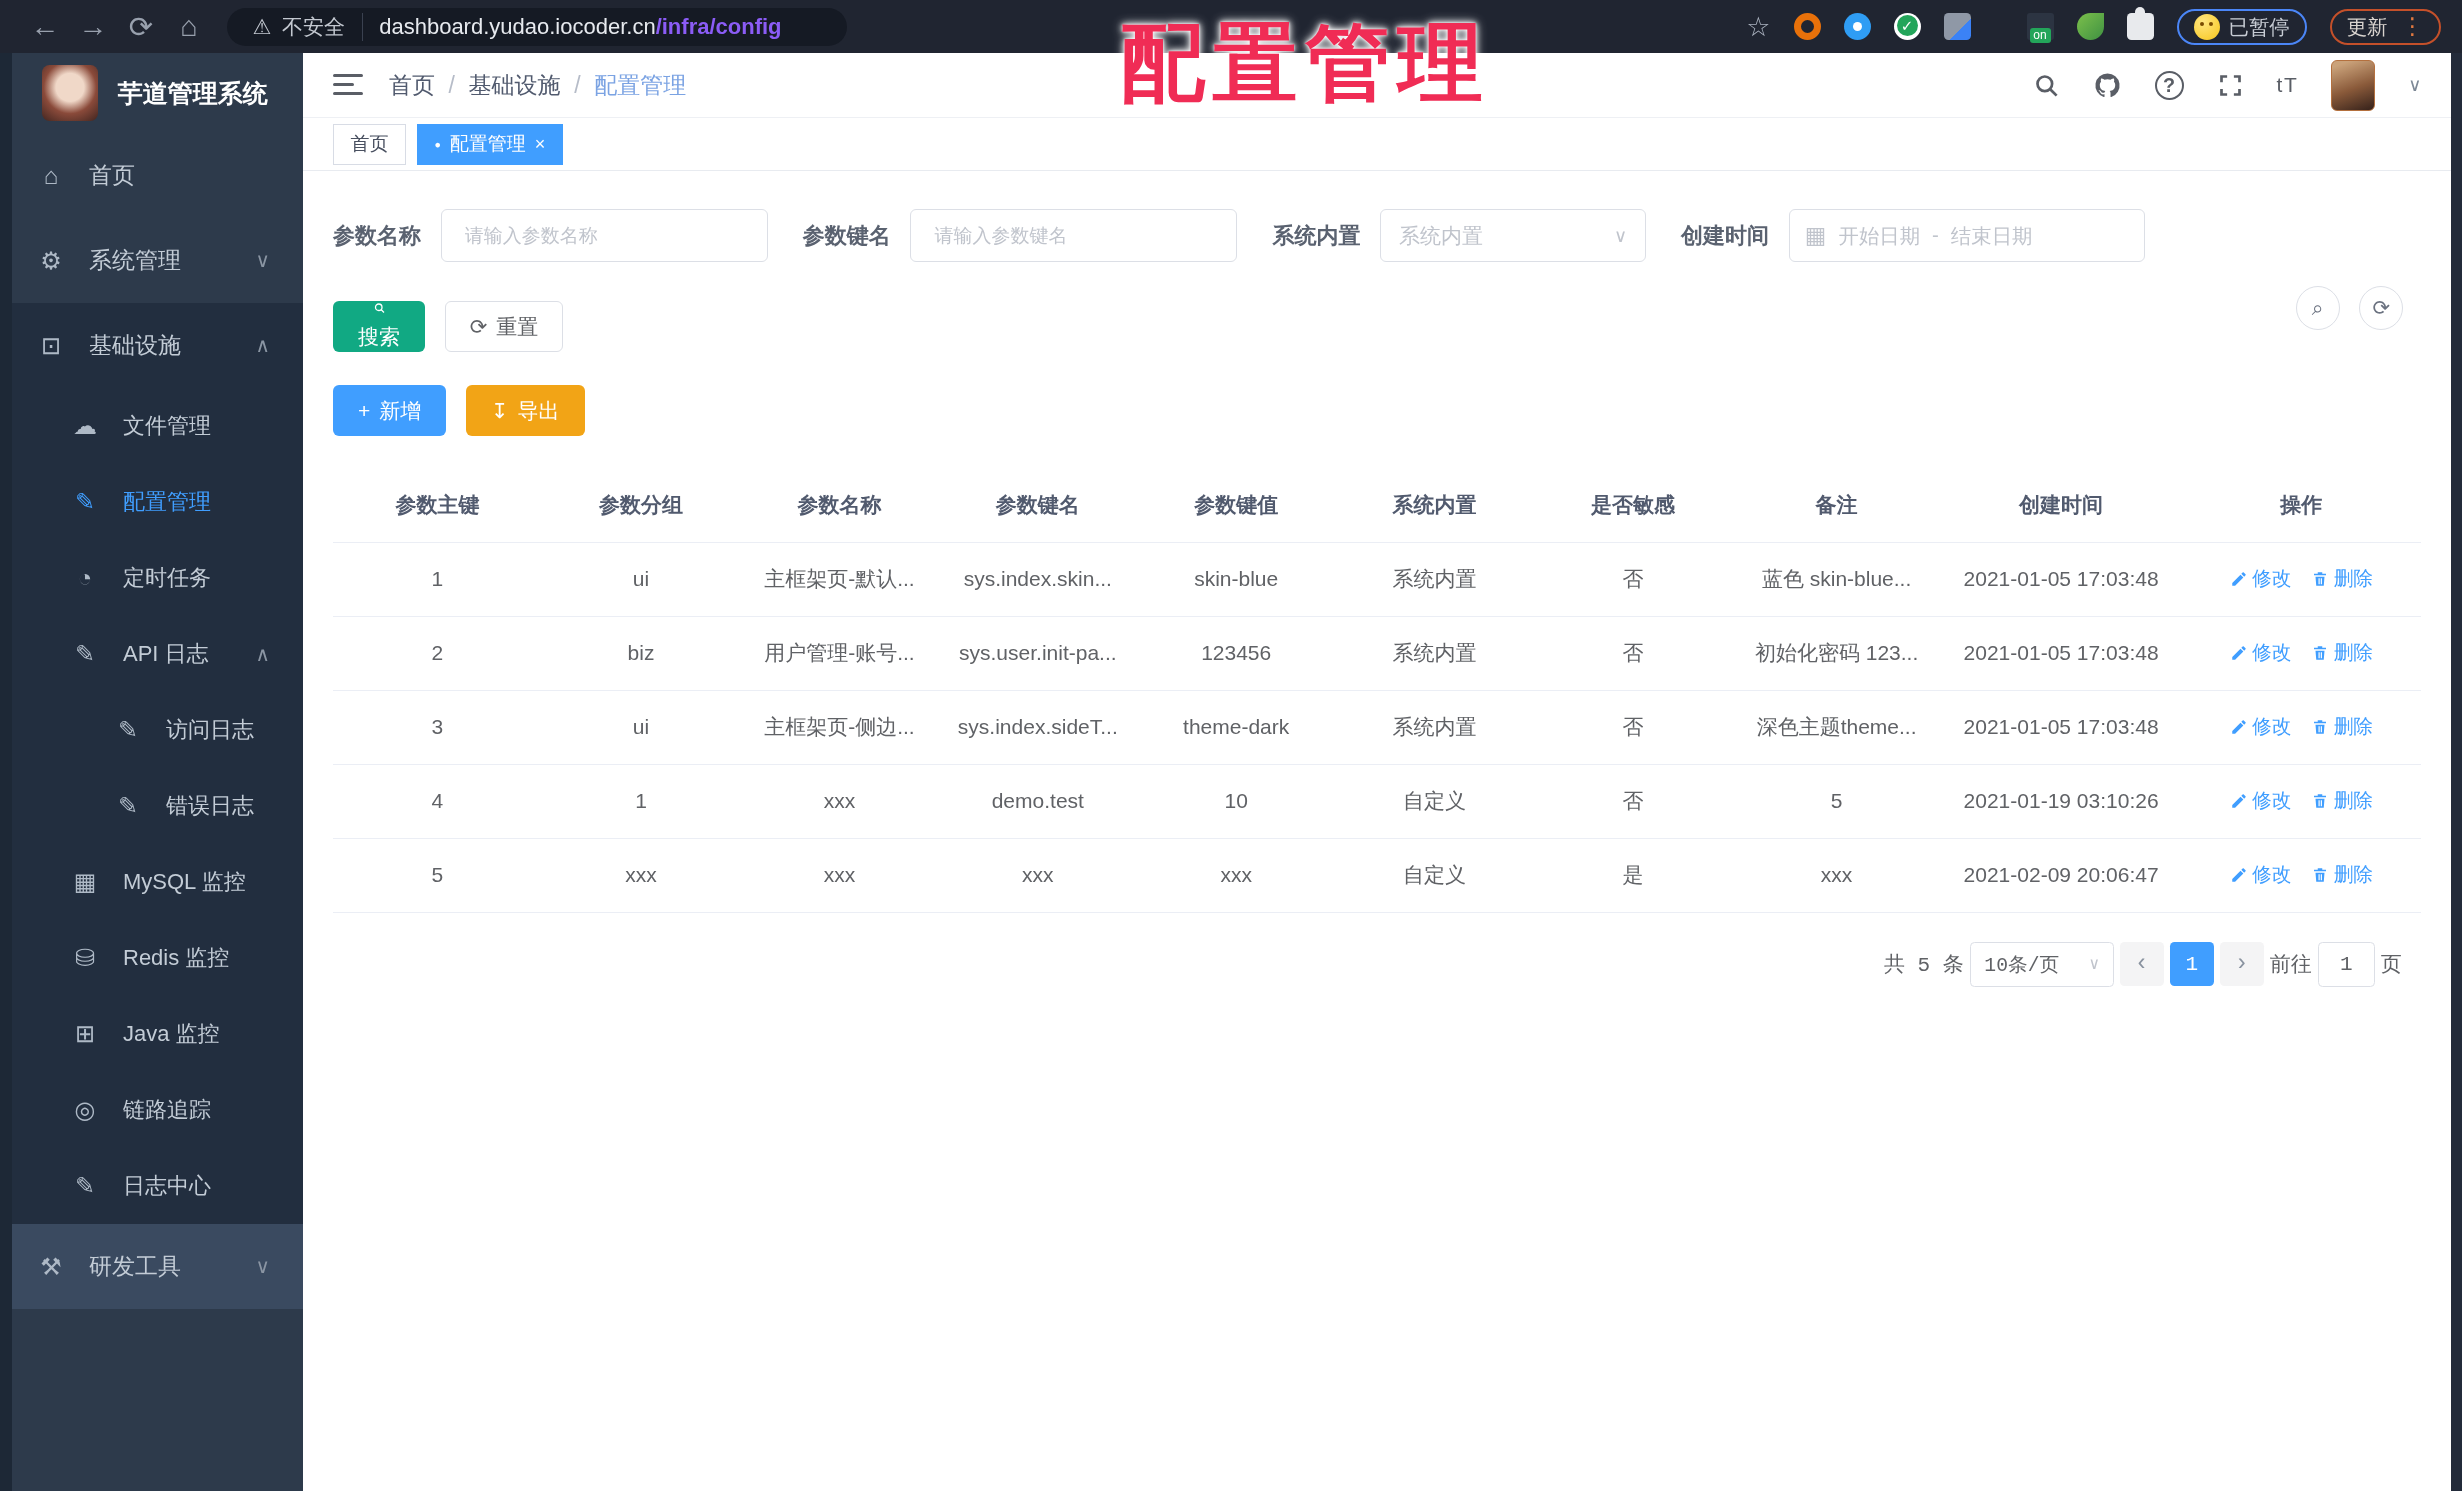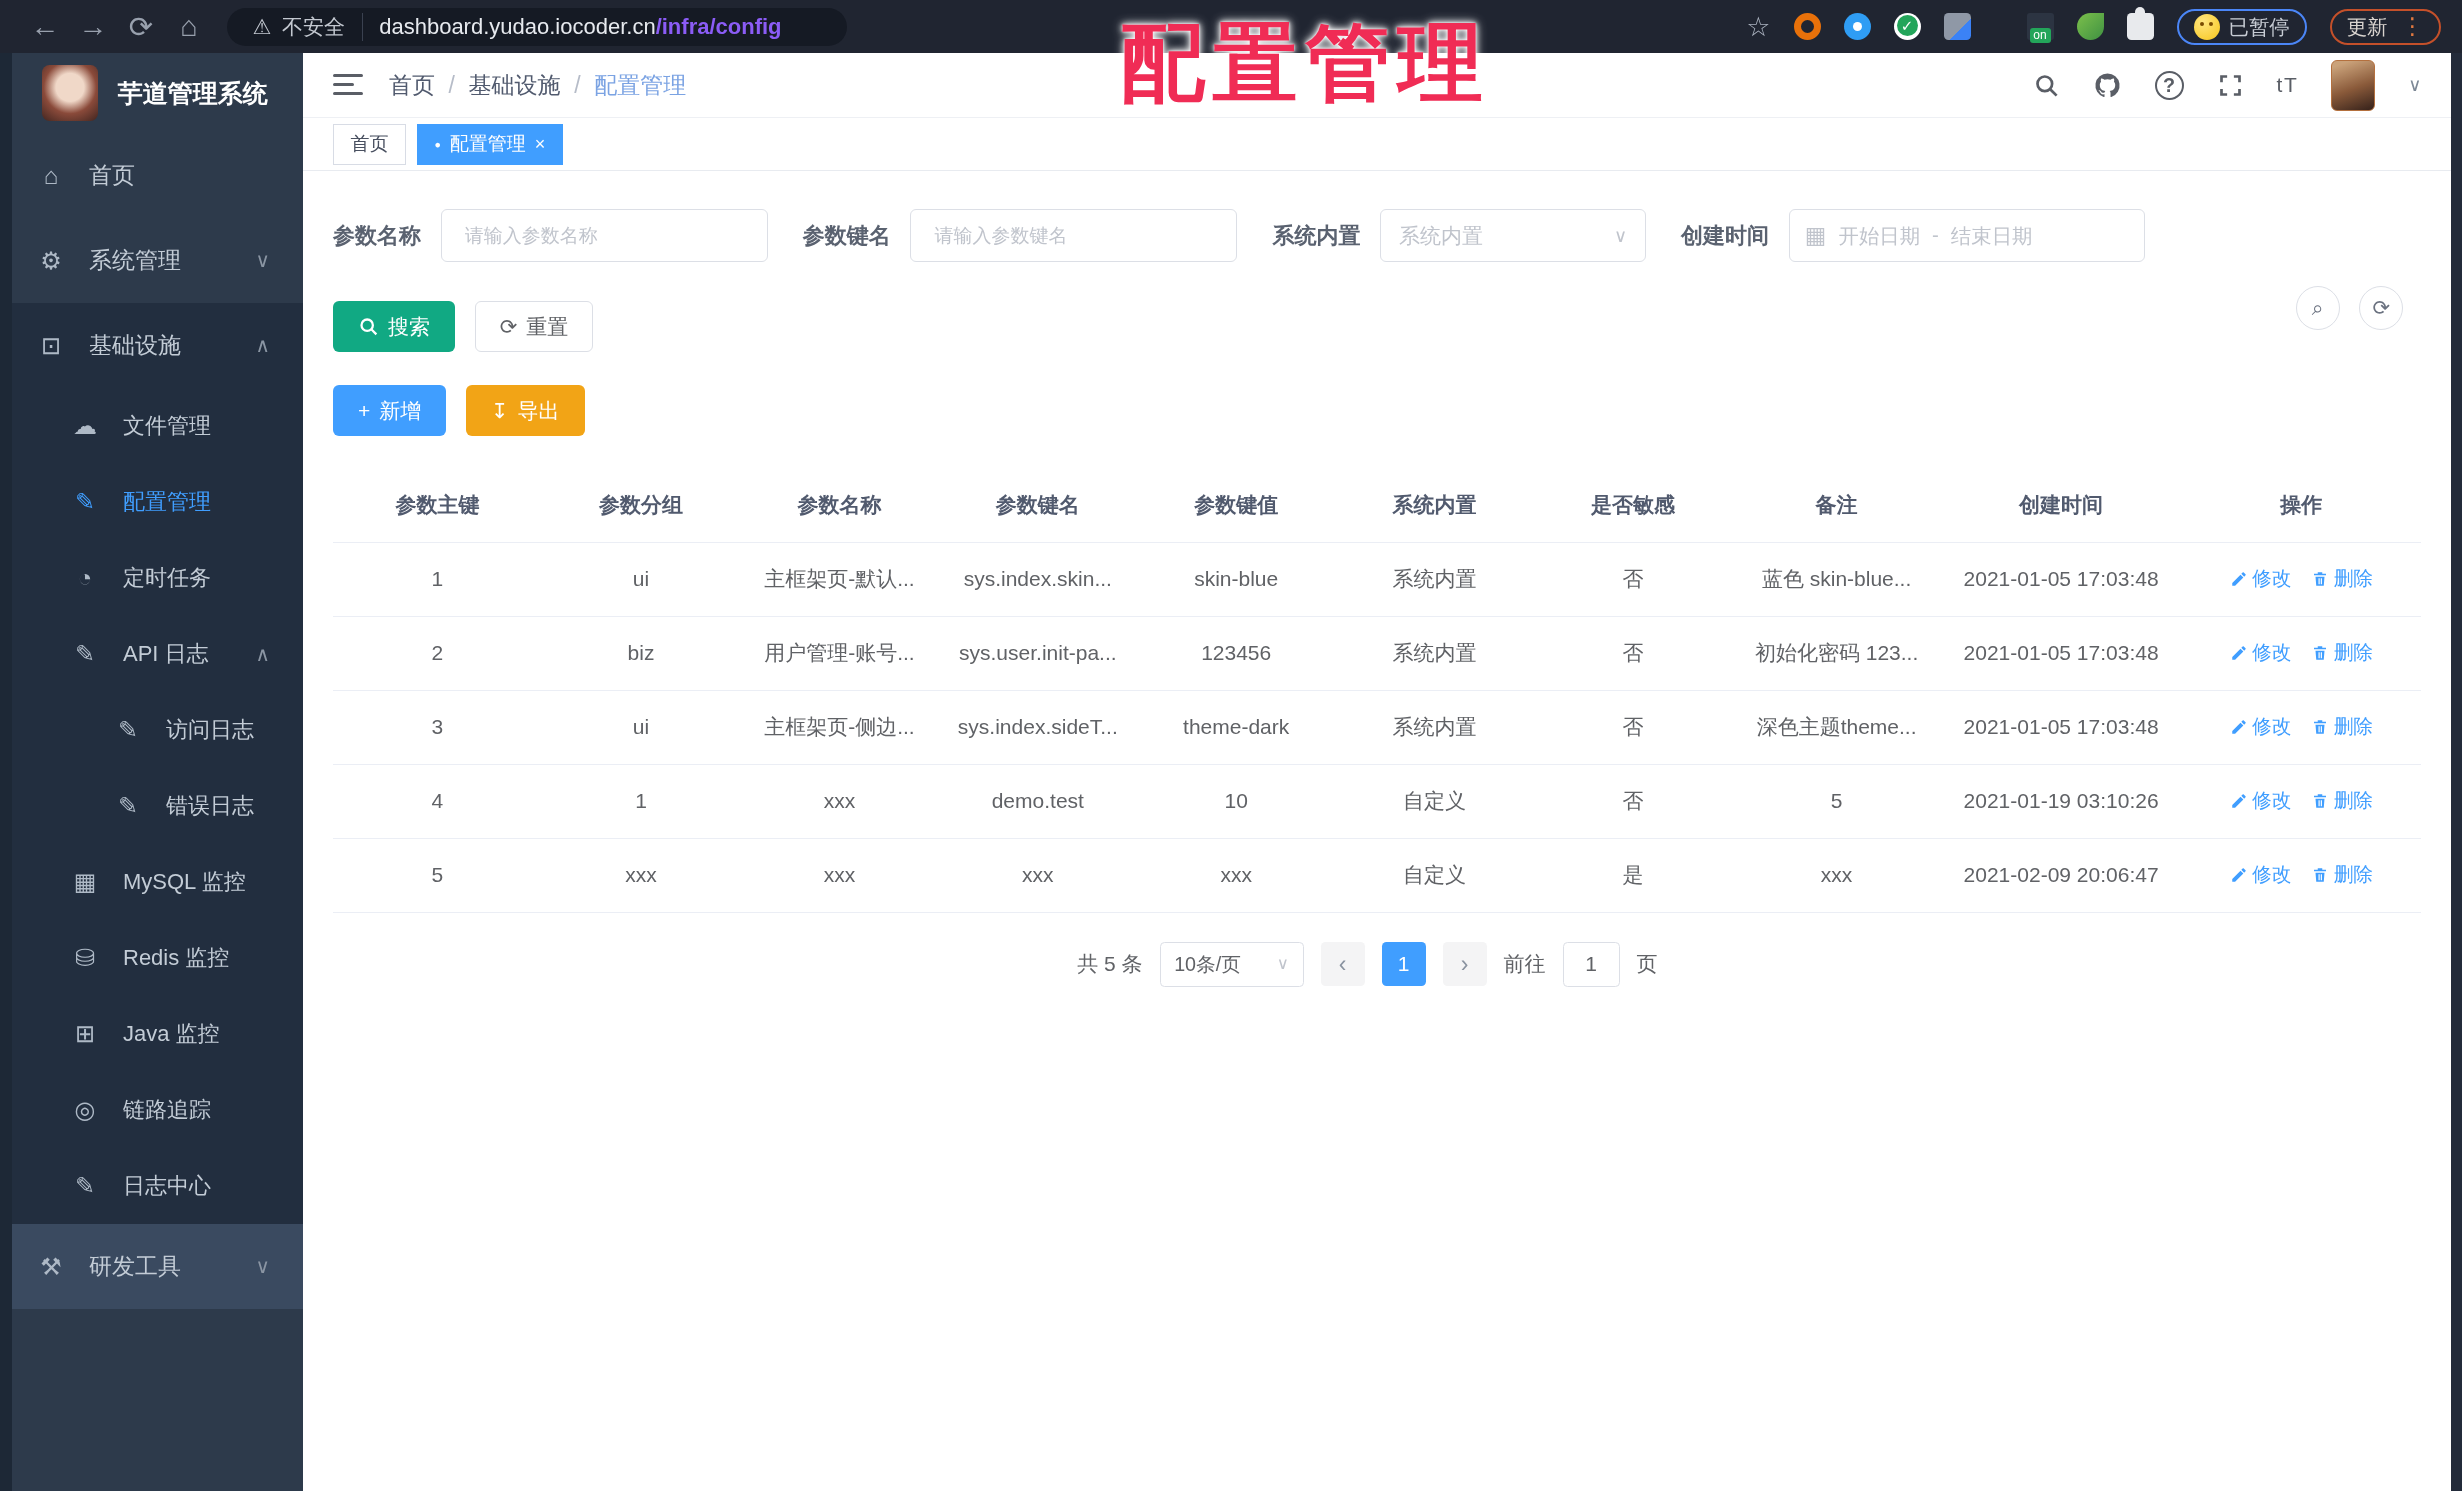--- a/index.html
+++ b/index.html
@@ -104,38 +104,38 @@
   .daterange { width:356px; height:53px; border:1.5px solid #dcdfe6; border-radius:6px; display:flex; align-items:center;
     padding:0 15px; gap:12px; cursor:pointer; }
   .daterange .cal { color:#c0c4cc; font-size:23px; }
   .daterange .dph { color:#c0c4cc; font-size:20.4px; }
   .daterange .dsep { color:#c0c4cc; font-size:20.4px; }
 
   .btnrow { display:flex; gap:19.7px; margin-bottom:33px; }
   .btn { display:inline-flex; align-items:center; justify-content:center; gap:9px; height:51px; padding:0 24px;
     border-radius:6px; font-size:21px; cursor:pointer; border:1.5px solid transparent; white-space:nowrap; }
   .btn .bi { font-size:21px; }
-  .btn-search { background:#11A983; color:#fff; }
+  .btn-search { background:#11A983; color:#fff;flex-direction:column; }
   .btn-reset { background:#fff; color:#606266; border-color:#dcdfe6; }
   .btn-add { background:#409EFF; color:#fff; }
   .btn-export { background:#F2A416; color:#fff; }
   .toolcircles { position:absolute; right:48px; top:115px; display:flex; gap:19.7px; }
   .circlebtn { width:44px; height:44px; border:1.5px solid #dcdfe6; border-radius:50%; display:flex; align-items:center;
     justify-content:center; color:#6b7280; font-size:21px; cursor:pointer; background:#fff; }
 
   table.grid { width:100%; border-collapse:collapse; table-layout:fixed; }
   table.grid th { font-size:21px; color:#515a6e; font-weight:bold; height:73px; border-bottom:0.8px solid #ebeef5; text-align:center; }
   table.grid td { font-size:21px; color:#606266; height:74px; border-bottom:0.8px solid #ebeef5; text-align:center;
     white-space:nowrap; overflow:hidden; }
   .oplink { color:#409EFF; font-size:19.7px; display:inline-flex; align-items:center; gap:4.5px; cursor:pointer; }
   .oplink + .oplink { margin-left:19.7px; }
   .oplink svg { width:18px; height:18px; fill:#409EFF; }
 
-  .pager { display:flex; align-items:center; justify-content:center; gap:17px; margin-top:29px; padding-right:19.7px;
-    font-size:21px; color:#606266; }
+  .pager { display:flex; align-items:center; justify-content:flex-end; gap:6px; margin-top:29px; padding-right:19.7px;
+    font-size:21px; color:#606266;font-family:Liberation Mono, monospace; }
   .psel { width:144px; height:45px; border:1.5px solid #dcdfe6; border-radius:4.5px; display:flex; align-items:center;
     padding:0 13.6px; cursor:pointer; }
   .psel .ph { flex:1; font-size:19.7px; color:#606266; }
   .psel .caret { color:#c0c4cc; font-size:16.6px; }
   .pbtn { width:44px; height:44px; border-radius:4.5px; background:#f4f4f5; color:#8a93a0; display:flex; align-items:center;
     justify-content:center; font-size:23px; cursor:pointer; }
   .pcur { width:44px; height:44px; border-radius:4.5px; background:#409EFF; color:#fff; display:flex; align-items:center;
     justify-content:center; font-size:21px; cursor:pointer; }
   .goto-in { width:57px; height:45px; border:1.5px solid #dcdfe6; border-radius:4.5px; text-align:center; font-size:21px;
     color:#606266; outline:none; font-family:inherit; }

